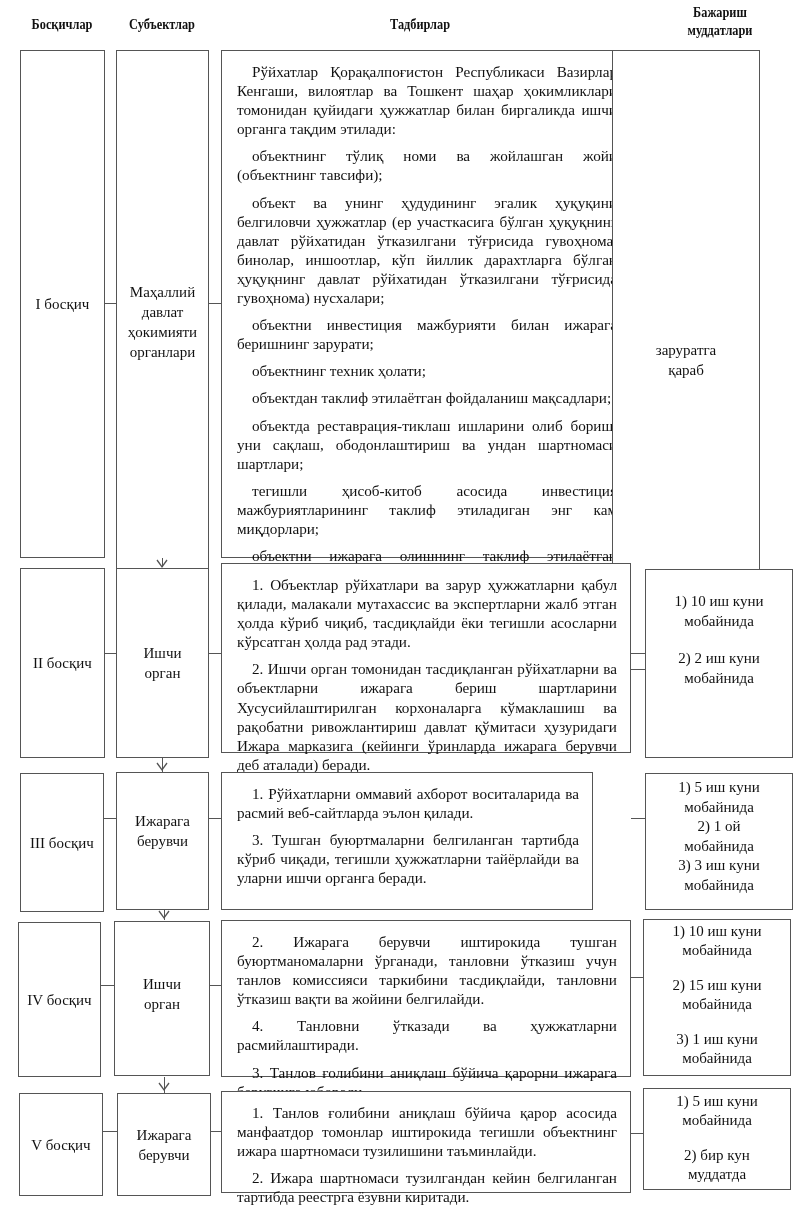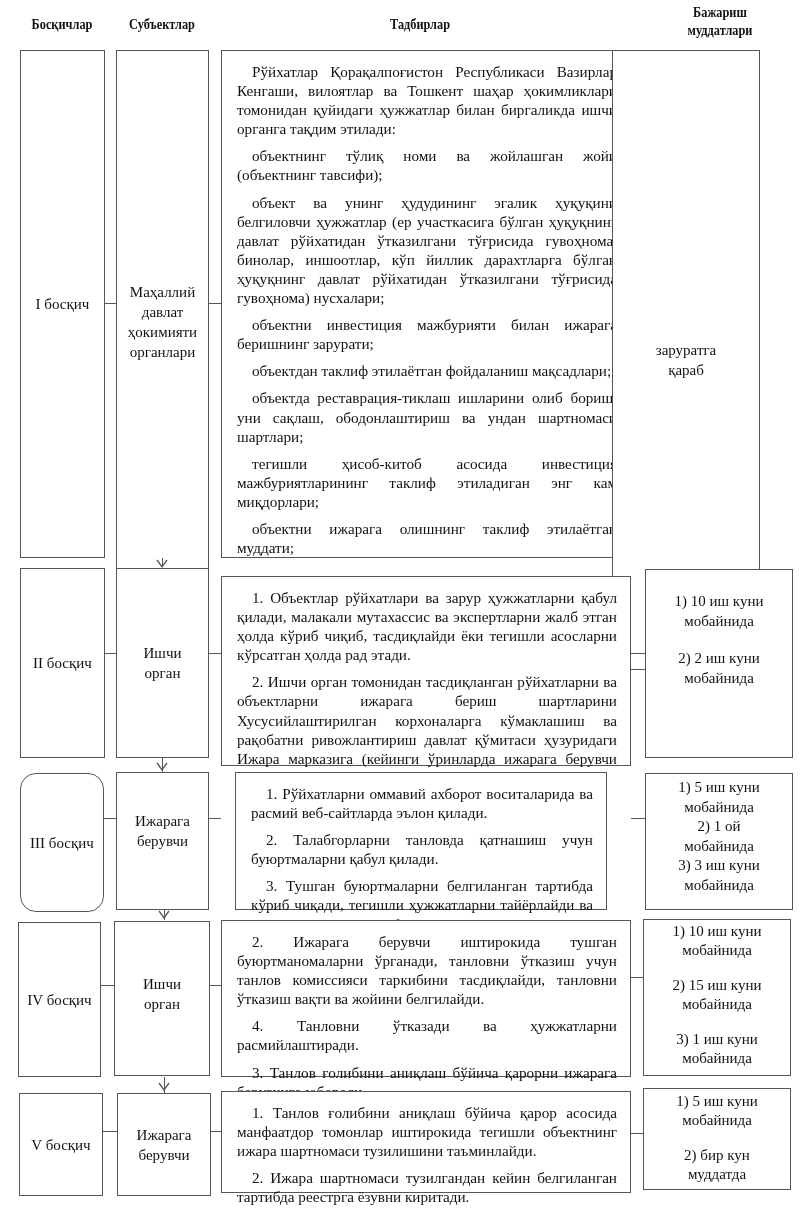--- a/index.html
+++ b/index.html
@@ -39,20 +39,21 @@
   <span>давлат</span>
   <span>ҳокимияти</span>
   <span>органлари</span>
 </div>
 <div class="hline" style="left:209px; top:303px; width:12px;"></div>
 <div class="box txt" style="left:221px; top:50px; width:410px; height:508px;">
   <p>Рўйхатлар Қорақалпоғистон Республикаси Вазирлар Кенгаши, вилоятлар ва Тошкент шаҳар ҳокимликлари томонидан қуйидаги ҳужжатлар билан биргаликда ишчи органга тақдим этилади:</p>
   <p>объектнинг тўлиқ номи ва жойлашган жойи (объектнинг тавсифи);</p>
   <p>объект ва унинг ҳудудининг эгалик ҳуқуқини белгиловчи ҳужжатлар (ер участкасига бўлган ҳуқуқнинг давлат рўйхатидан ўтказилгани тўғрисида гувоҳнома, бинолар, иншоотлар, кўп йиллик дарахтларга бўлган ҳуқуқнинг давлат рўйхатидан ўтказилгани тўғрисида гувоҳнома) нусхалари;</p>
   <p>объектни инвестиция мажбурияти билан ижарага беришнинг зарурати;</p>
+  <p>объектнинг техник ҳолати;</p>
   <p>объектдан таклиф этилаётган фойдаланиш мақсадлари;</p>
   <p>объектда реставрация-тиклаш ишларини олиб бориш, уни сақлаш, ободонлаштириш ва ундан шартномаси шартлари;</p>
   <p>тегишли ҳисоб-китоб асосида инвестиция мажбуриятларининг таклиф этиладиган энг кам миқдорлари;</p>
   <p>объектни ижарага олишнинг таклиф этилаётган муддати;</p>
 </div>
 <div class="hline" style="left:631px; top:303px; width:14px;"></div>
 <div class="box center" style="left:612px; top:50px; width:148px; height:620px; flex-direction:column;">
   <span>заруратга</span>
   <span>қараб</span>
 </div>
@@ -64,50 +65,49 @@
 
 <div class="box center" style="left:20px; top:568px; width:85px; height:190px;">
   <span>II босқич</span>
 </div>
 <div class="hline" style="left:105px; top:653px; width:11px;"></div>
 <div class="box center" style="left:116px; top:568px; width:93px; height:190px; flex-direction:column;">
   <span>Ишчи</span>
   <span>орган</span>
 </div>
 <div class="hline" style="left:209px; top:653px; width:12px;"></div>
-<div class="box txt" style="left:221px; top:576px; width:410px; height:190px;">
+<div class="box txt" style="left:221px; top:563px; width:410px; height:190px;">
   <p>1. Объектлар рўйхатлари ва зарур ҳужжатларни қабул қилади, малакали мутахассис ва экспертларни жалб этган ҳолда кўриб чиқиб, тасдиқлайди ёки тегишли асосларни кўрсатган ҳолда рад этади.</p>
   <p>2. Ишчи орган томонидан тасдиқланган рўйхатларни ва объектларни ижарага бериш шартларини Хусусийлаштирилган корхоналарга кўмаклашиш ва рақобатни ривожлантириш давлат қўмитаси ҳузуридаги Ижара марказига (кейинги ўринларда ижарага берувчи деб аталади) беради.</p>
 </div>
 <div class="hline" style="left:631px; top:653px; width:14px;"></div>
 <div class="box terms" style="left:645px; top:569px; width:148px; height:189px; padding-top:22px;">
   <span>1) 10 иш куни</span>
   <span>мобайнида</span>
   <span class="gap"></span>
   <span>2) 2 иш куни</span>
   <span>мобайнида</span>
 </div>
 
 <div class="vline" style="left:162px; top:758px; height:14px;"></div>
 <svg class="arrow" style="left:156px; top:762px;" viewBox="0 0 12 10">
     <polyline points="1,1 6,8 11,1" fill="none" stroke="#555" stroke-width="1.3"></polyline>
   </svg>
 
-<div class="box center" style="left:20px; top:773px; width:84px; height:139px;border-radius:16px;">
+<div class="box center" style="left:20px; top:773px; width:84px; height:139px;">
   <span>III босқич</span>
 </div>
 <div class="hline" style="left:104px; top:818px; width:12px;"></div>
 <div class="box center" style="left:116px; top:772px; width:93px; height:138px; flex-direction:column; justify-content:flex-start; padding-top:38px;">
   <span>Ижарага</span>
   <span>берувчи</span>
 </div>
 <div class="hline" style="left:209px; top:818px; width:12px;"></div>
-<div class="box txt" style="left:235px; top:772px; width:372px; height:138px;">
+<div class="box txt" style="left:221px; top:772px; width:372px; height:138px;">
   <p>1. Рўйхатларни оммавий ахборот воситаларида ва расмий веб-сайтларда эълон қилади.</p>
-  <p>2. Талабгорларни танловда қатнашиш учун буюртмаларни қабул қилади.</p>
   <p>3. Тушган буюртмаларни белгиланган тартибда кўриб чиқади, тегишли ҳужжатларни тайёрлайди ва уларни ишчи органга беради.</p>
 </div>
 <div class="hline" style="left:631px; top:818px; width:14px;"></div>
 <div class="box terms" style="left:645px; top:773px; width:148px; height:137px; padding-top:4px;">
   <span>1) 5 иш куни</span>
   <span>мобайнида</span>
   <span>2) 1 ой</span>
   <span>мобайнида</span>
   <span>3) 3 иш куни</span>
   <span>мобайнида</span>

